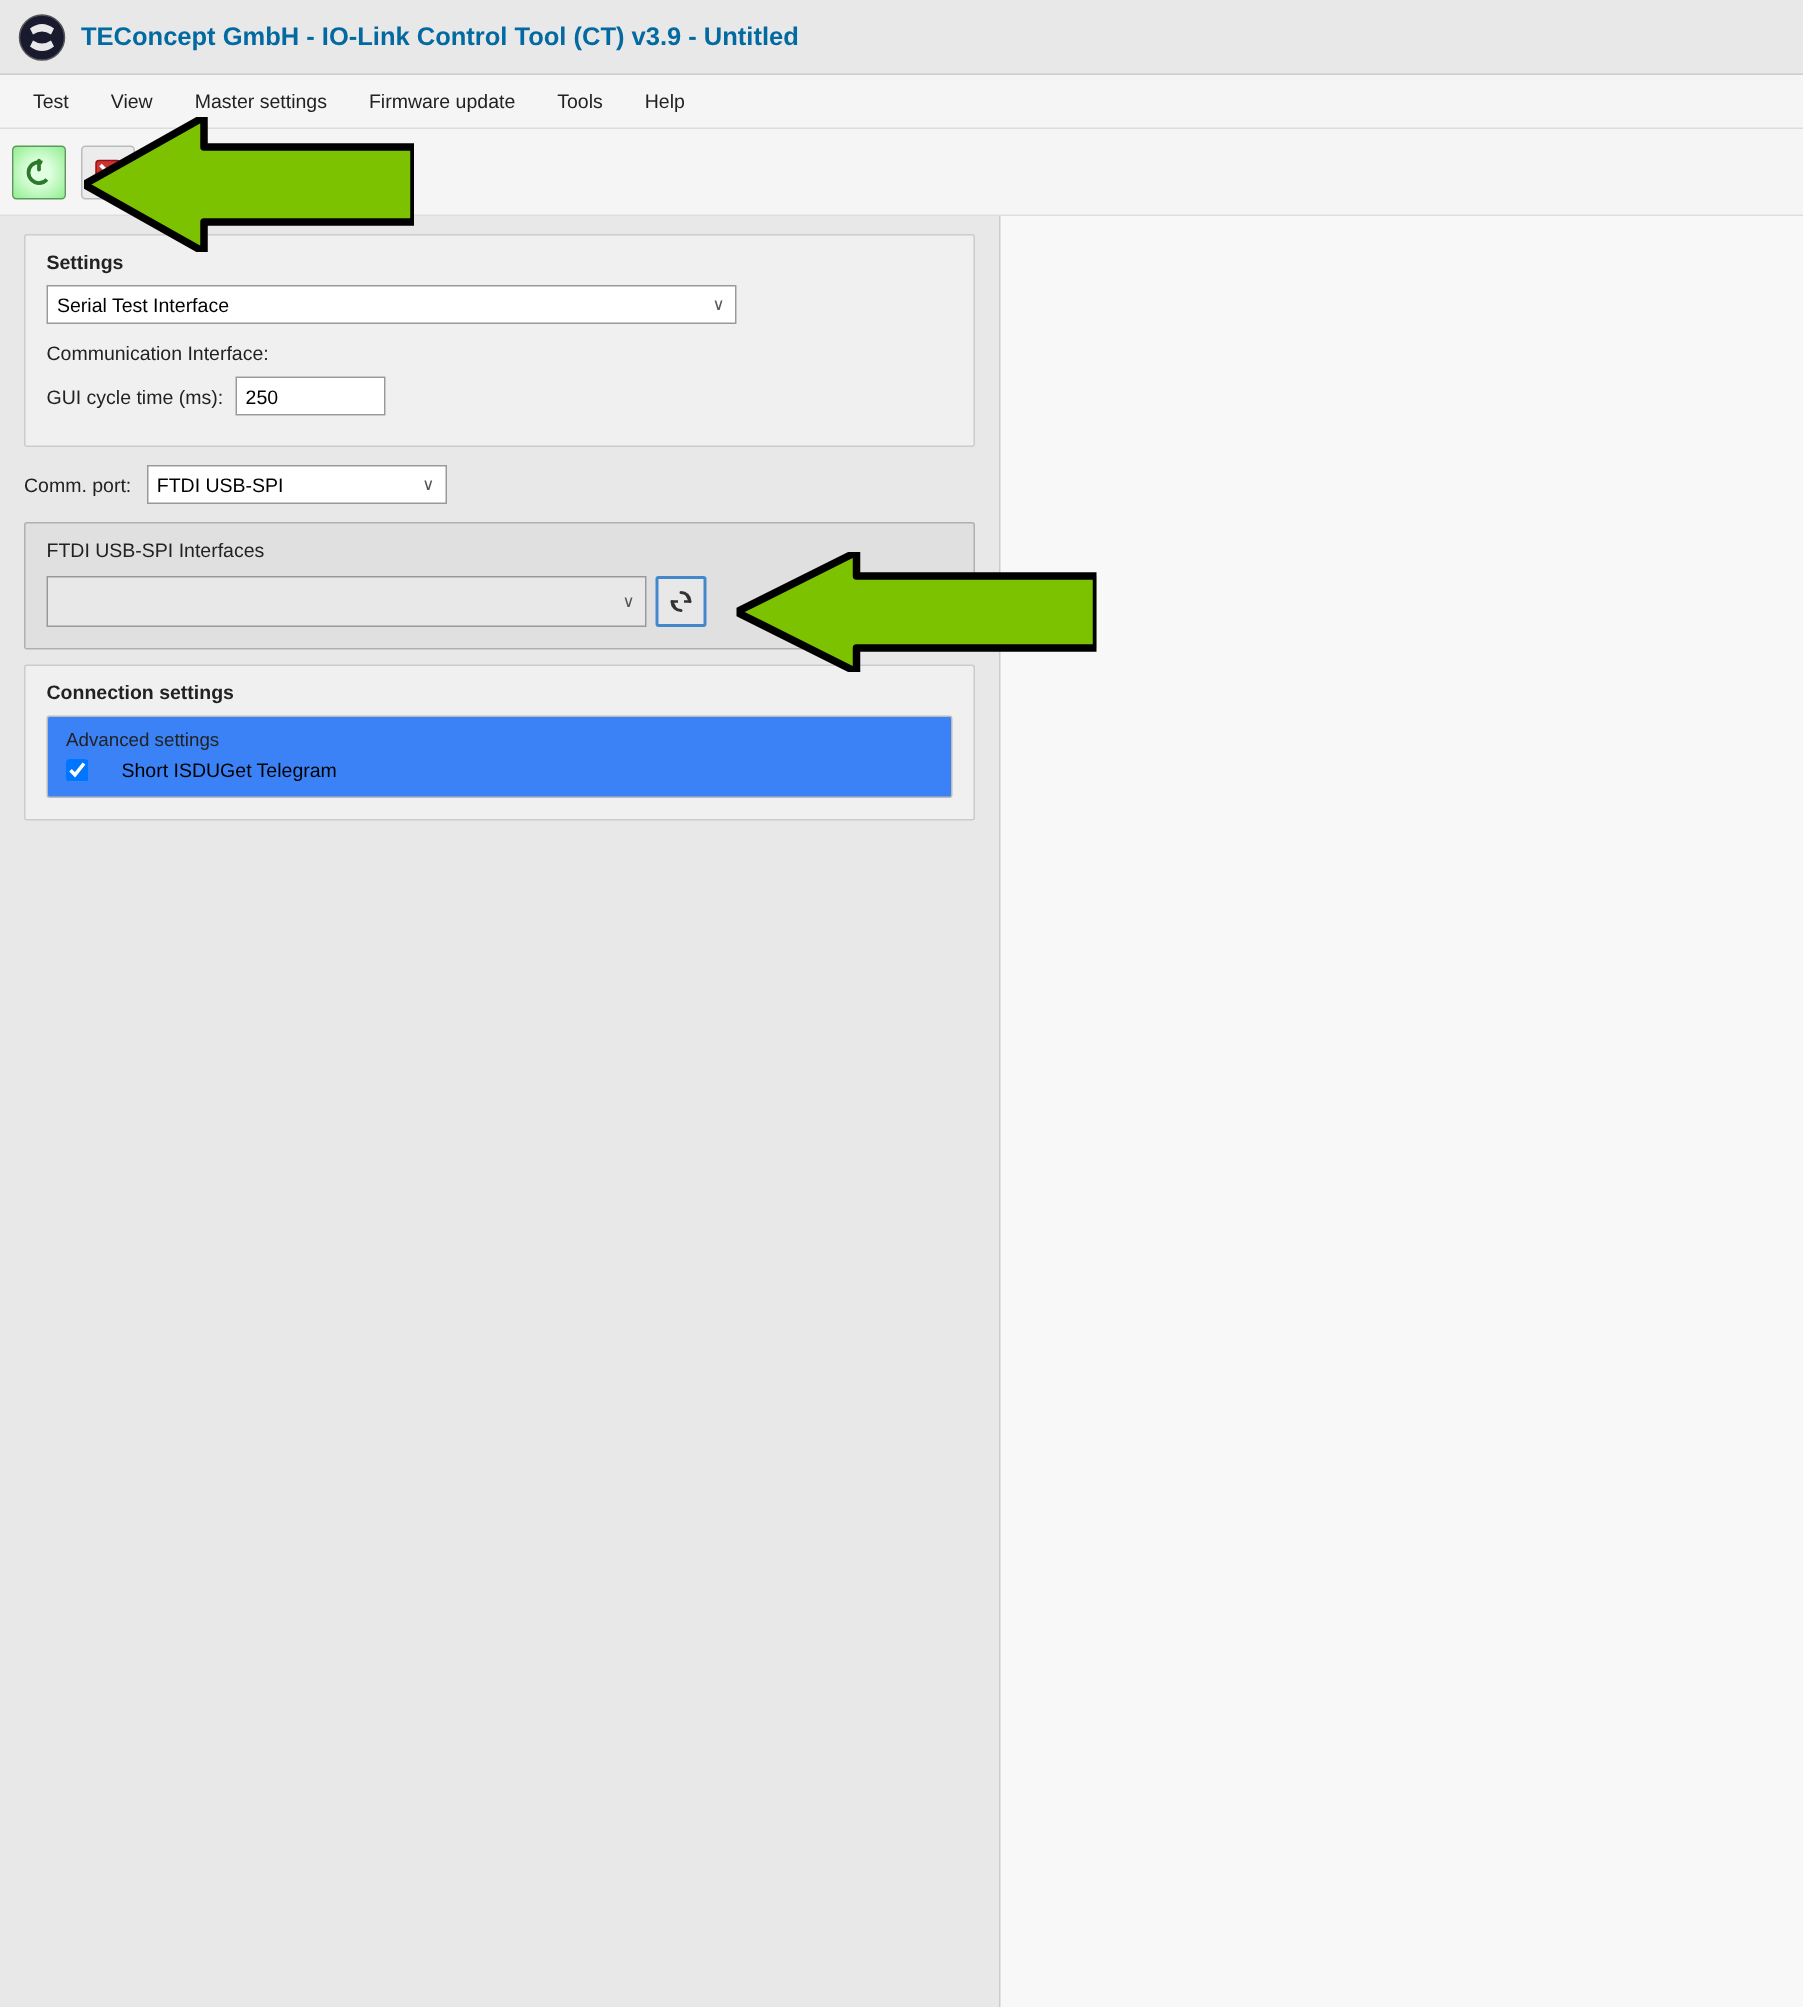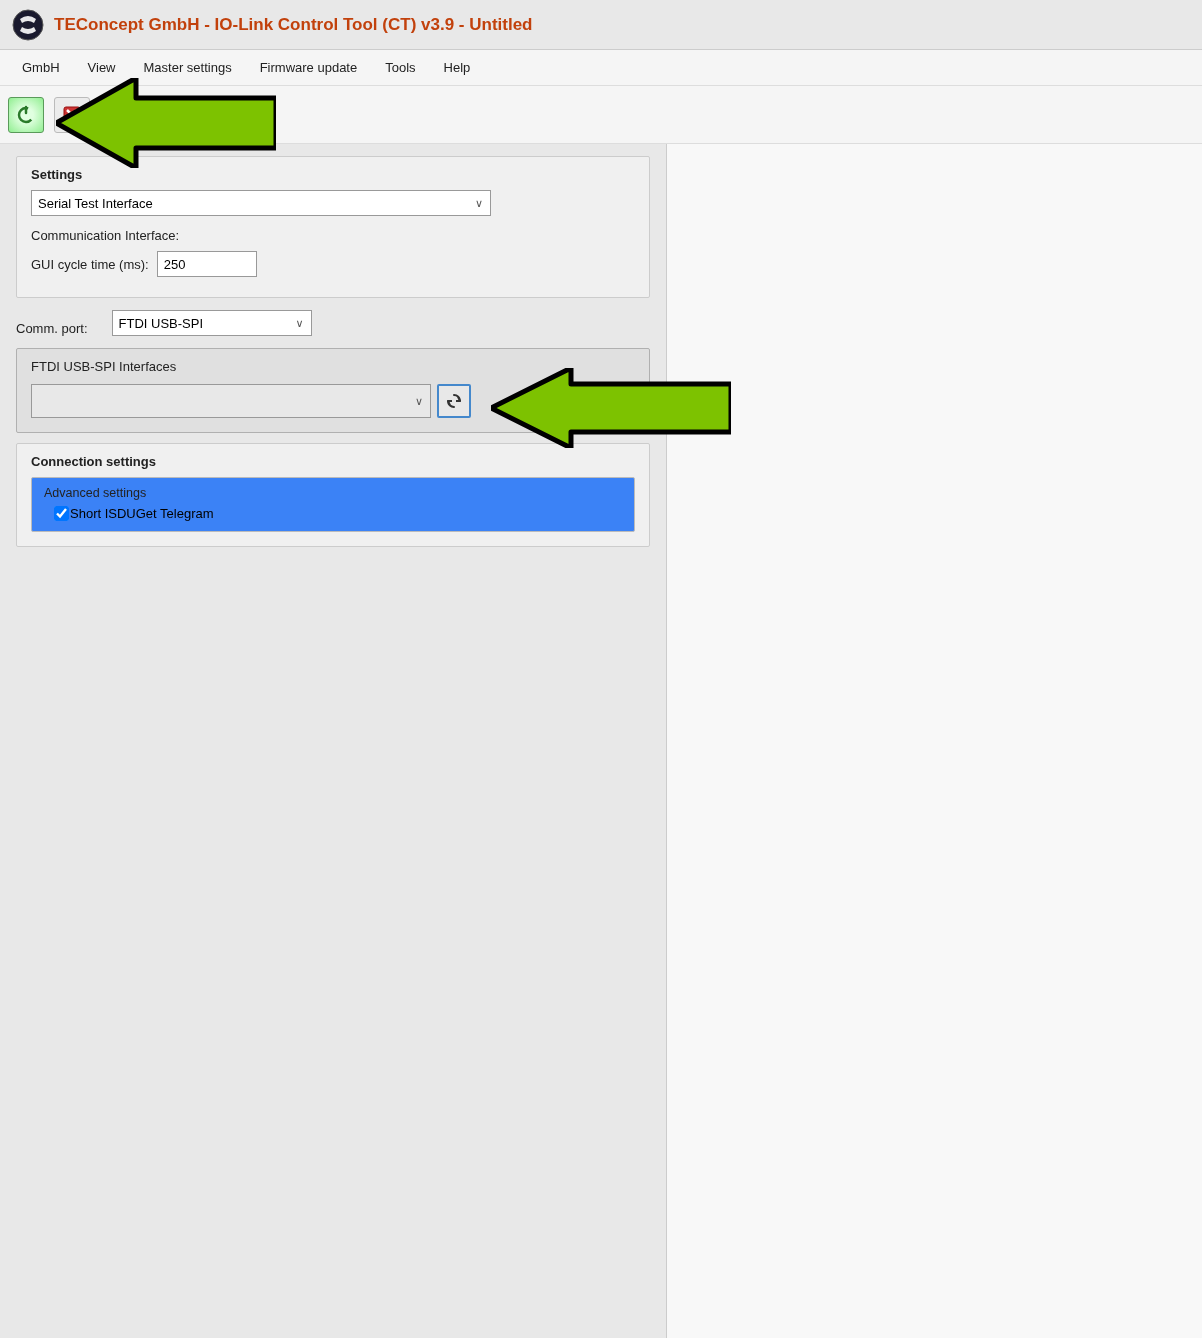--- a/index.html
+++ b/index.html
@@ -17,21 +17,21 @@
       padding: 6px 12px;
       display: flex;
       align-items: center;
       gap: 10px;
       border-bottom: 1px solid #ccc;
       height: 50px;
     }
     .title-bar-text {
       font-size: 17px;
       font-weight: 600;
-      color: #c2410c;
+      color: #0369a1;
     }
     
     .menu-bar {
       background: #f5f5f5;
       display: flex;
       align-items: center;
       gap: 0;
       padding: 4px 8px;
       border-bottom: 1px solid #ddd;
       height: 36px;
@@ -237,22 +237,21 @@
     .adv-group {
       border: 1px solid #bbb;
       border-radius: 2px;
       padding: 8px 12px 10px 12px;
       background: #3b82f6;
     }
     .adv-title { font-size: 12.5px; color: #222; margin-bottom: 6px; }
     .checkbox-row {
       display: flex;
       align-items: flex-start;
-      gap: 1px;
-      margin-left: 10px;
+      gap: 22px;
     }
     .checkbox-row input[type=checkbox] {
       width: 15px; height: 15px;
       cursor: pointer;
     }
     .outer-container {
       position: relative;
     }
   </style>
 </head>
@@ -264,21 +263,21 @@
 
     <svg width="32" height="32" viewBox="0 0 32 32">
       <circle cx="16" cy="16" r="15" fill="#1a1a2e" stroke="#555" stroke-width="1"></circle>
       <path d="M8 10 Q16 4 24 10 L22 14 Q16 10 10 14 Z" fill="#fff" opacity="0.9"></path>
       <path d="M8 22 Q16 28 24 22 L22 18 Q16 22 10 18 Z" fill="#fff" opacity="0.9"></path>
     </svg>
     <span class="title-bar-text">TEConcept GmbH - IO-Link Control Tool (CT) v3.9 - Untitled</span>
   </div>
 
   <div class="menu-bar">
-    <div class="menu-item">GmbH</div>
+    <div class="menu-item">Test</div>
     <div class="menu-item">View</div>
     <div class="menu-item">Master settings</div>
     <div class="menu-item">Firmware update</div>
     <div class="menu-item">Tools</div>
     <div class="menu-item">Help</div>
   </div>
 
   <div class="toolbar" style="position:relative;">
 
     <div class="toolbar-btn power" title="Power/Connect">
@@ -358,21 +357,21 @@
         <div class="field-row">
           <span class="field-label">Communication Interface:</span>
         </div>
 
         <div class="field-row">
           <span class="field-label">GUI cycle time (ms):</span>
           <input type="text" class="field-input" value="250" style="">
         </div>
       </div>
 
-      <div style="display:flex; align-items:flex-end; gap:24px; padding:2px 0;">
+      <div style="display:flex; align-items:center; gap:10px; padding:2px 0;">
         <span class="field-label">Comm. port:</span>
         <div class="select-wrapper">
           <select class="field-select comm-port">
             <option>FTDI USB-SPI</option>
           </select>
         </div>
       </div>
 
       <div class="ftdi-box" style="position:relative;">
         <div class="ftdi-title">FTDI USB-SPI Interfaces</div>

